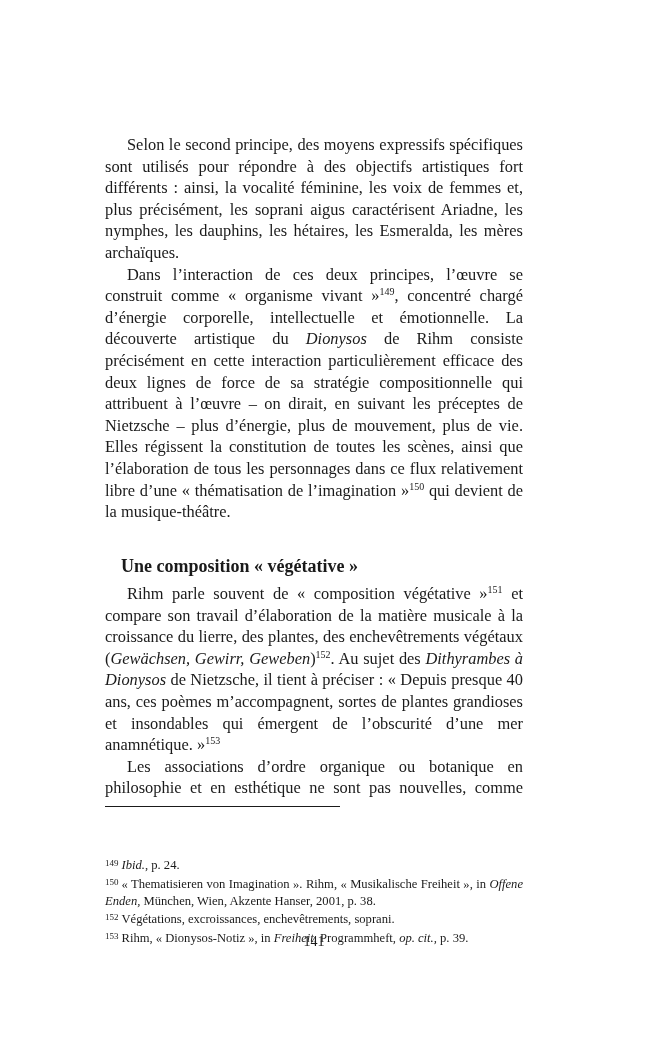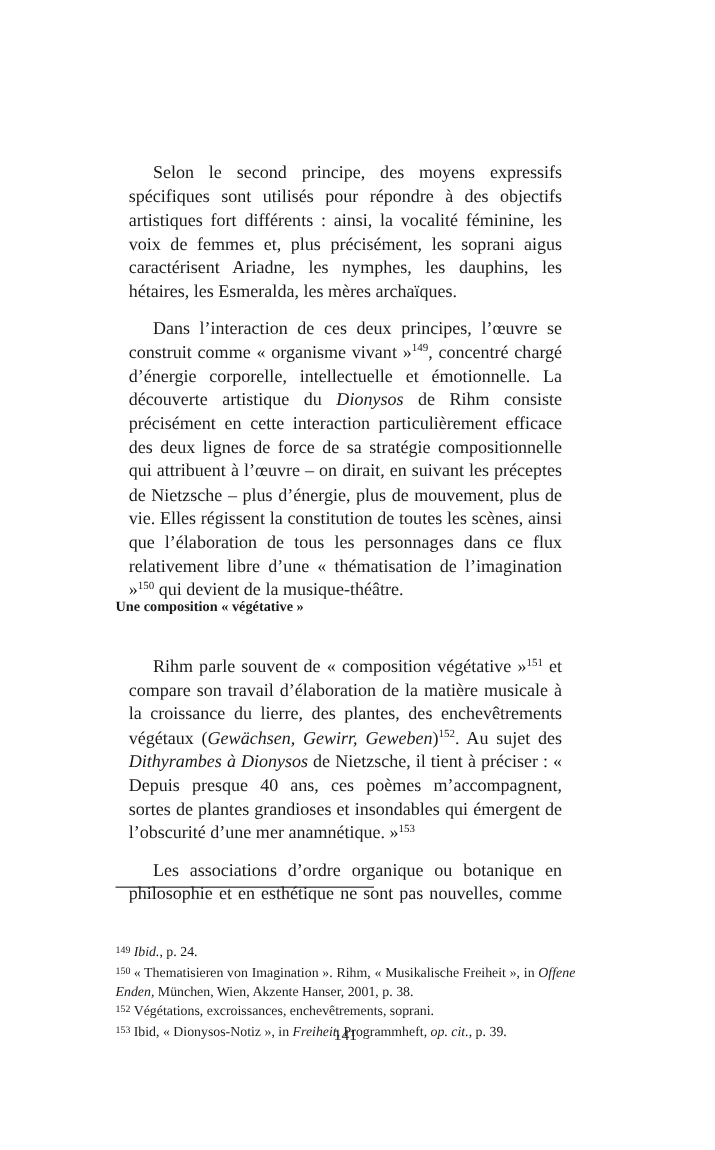--- a/index.html
+++ b/index.html
@@ -3,27 +3,27 @@
   <meta charset="utf-8">
   <style>
     html, body { margin: 0; padding: 0; background: #ffffff; }
     body { width: 650px; height: 1045px; position: relative; overflow: hidden; }
     .page {
       position: absolute; left: 105px; top: 134px; width: 418px;
       font-family: "Liberation Serif", "DejaVu Serif", serif;
       color: #1a1a1a;
     }
     .body-text p {
-      margin: 12px; font-size: 16.4px; line-height: 21.6px;
+      margin: 0; font-size: 16.4px; line-height: 21.6px;
       text-align: justify; text-indent: 22px;
     }
     sup { font-size: 10px; line-height: 0; vertical-align: 6px; }
     .heading {
-      font-weight: bold; font-size: 13px; line-height: 21.6px;
-      margin: 0; position: absolute; top: 406px; left: 0;
+      font-weight: bold; font-size: 18px; line-height: 21.6px;
+      margin: 16px; position: absolute; top: 406px; left: 0;
     }
     .section2 { position: absolute; top: 449px; left: 0; width: 418px; }
     .rule {
       position: absolute; left: 0; top: 672px; width: 235px; height: 0;
       border-top: 1.2px solid #1a1a1a;
     }
     .footnotes { position: absolute; top: 681px; left: 0; width: 418px; margin-top: 40px; }
     .footnotes p {
       margin: 0; font-size: 12.6px; line-height: 16.8px; text-align: justify;
     }
@@ -49,17 +49,17 @@
     <p><span>Rihm parle souvent de « composition végétative »</span><sup>151</sup><span> et compare son travail d’élaboration de la matière musicale à la croissance du lierre, des plantes, des enchevêtrements végétaux (</span><i>Gewächsen, Gewirr, Geweben</i><span>)</span><sup>152</sup><span>. Au sujet des </span><i>Dithyrambes à Dionysos</i><span> de Nietzsche, il tient à préciser : « Depuis presque 40 ans, ces poèmes m’accompagnent, sortes de plantes grandioses et insondables qui émergent de l’obscurité d’une mer anamnétique. »</span><sup>153</sup></p>
     <p style="text-align-last: justify;">Les associations d’ordre organique ou botanique en philosophie et en esthétique ne sont pas nouvelles, comme</p>
   </div>
 
   <div class="rule"></div>
 
   <div class="footnotes">
     <p><span class="num">149</span><i>Ibid.</i><span>, p. 24.</span></p>
     <p><span class="num">150</span><span>« Thematisieren von Imagination ». Rihm, « Musikalische Freiheit », in </span><i>Offene Enden,</i><span> München, Wien, Akzente Hanser, 2001, p. 38.</span></p>
     <p><span class="num">152</span><span>Végétations, excroissances, enchevêtrements, soprani.</span></p>
-    <p><span class="num">153</span><span>Ibid, « Dionysos-Notiz », in </span><i>Freiheit,</i><span> Programmheft, </span><i>op. cit.,</i><span> p. 39.</span></p>
+    <p><span class="num">153</span><span>Rihm, « Dionysos-Notiz », in </span><i>Freiheit,</i><span> Programmheft, </span><i>op. cit.,</i><span> p. 39.</span></p>
   </div>
 
   <div class="page-number">141</div>
 </div>
 
 </body></html>

